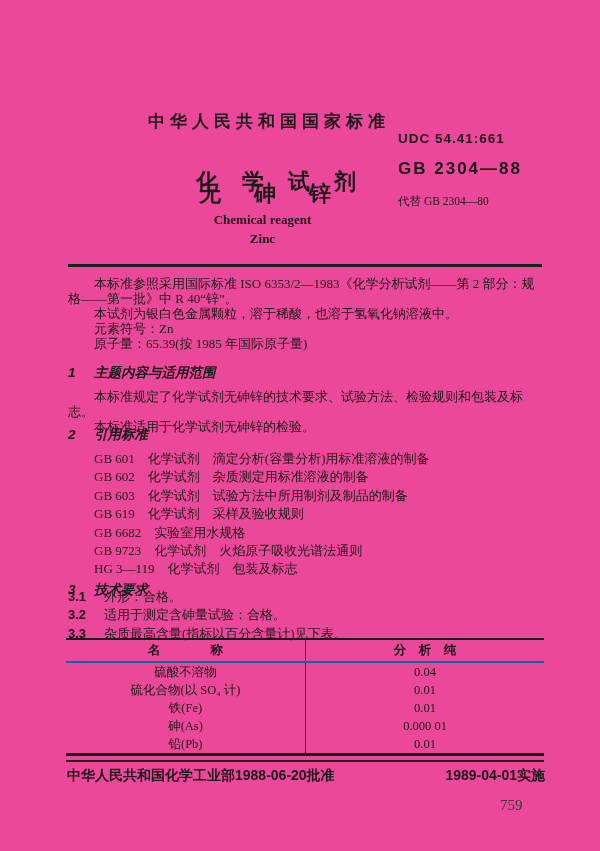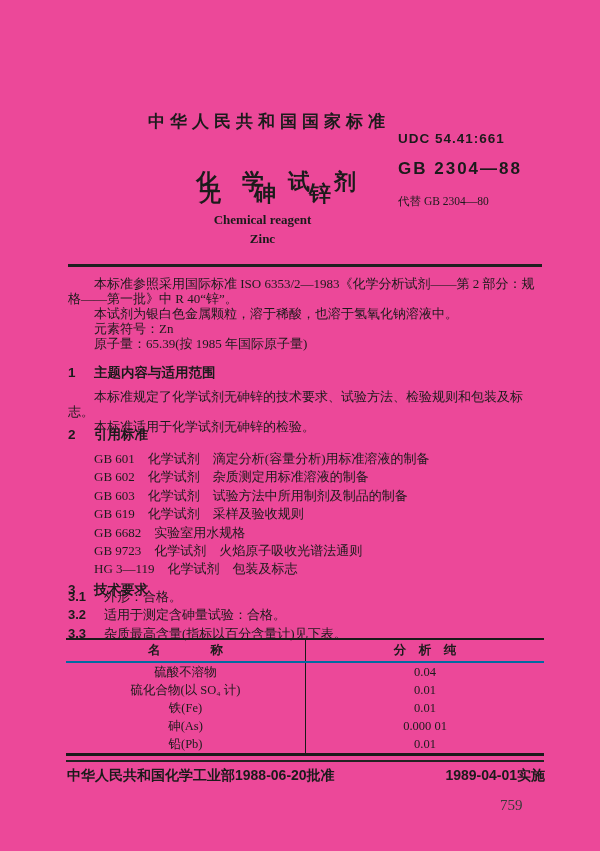--- a/index.html
+++ b/index.html
@@ -55,20 +55,21 @@
   
   .blk { position:absolute; left:68px; width:478px; font-size:13px; line-height:15px; }
   .blk p { margin:0; }
   .indent { text-indent:26px; }
 
   .sec-heading {
     position:absolute; left:68px; width:478px;
     font-size:13.5px; font-weight:bold; line-height:18px;
     font-family:"Liberation Sans","DejaVu Sans",sans-serif;
     white-space:nowrap;
+    font-style:italic;
   }
   .sec-heading .sec-no { display:inline-block; min-width:26px; }
 
   .refs { line-height:18.4px; }
   .refs div { padding-left:26px; white-space:nowrap; }
 
   .items { line-height:18.3px; }
   .items .it-no {
     font-weight:bold; display:inline-block; min-width:36px;
     font-family:"Liberation Sans","DejaVu Sans",sans-serif;

